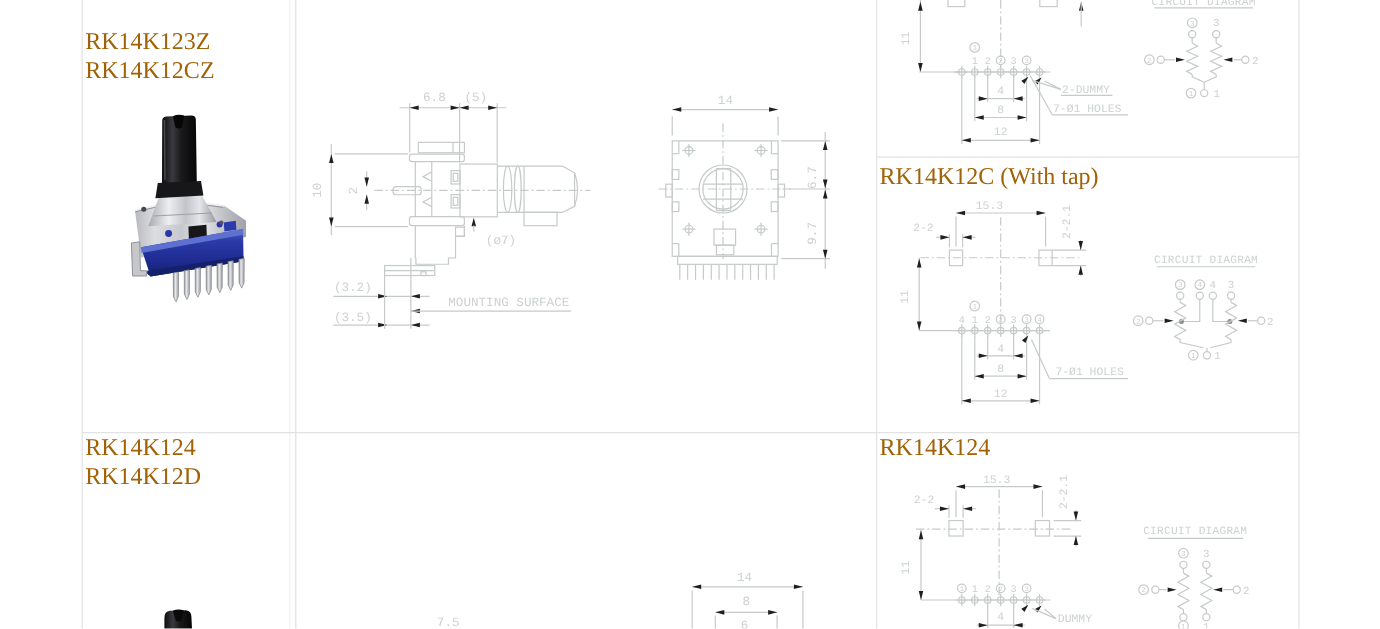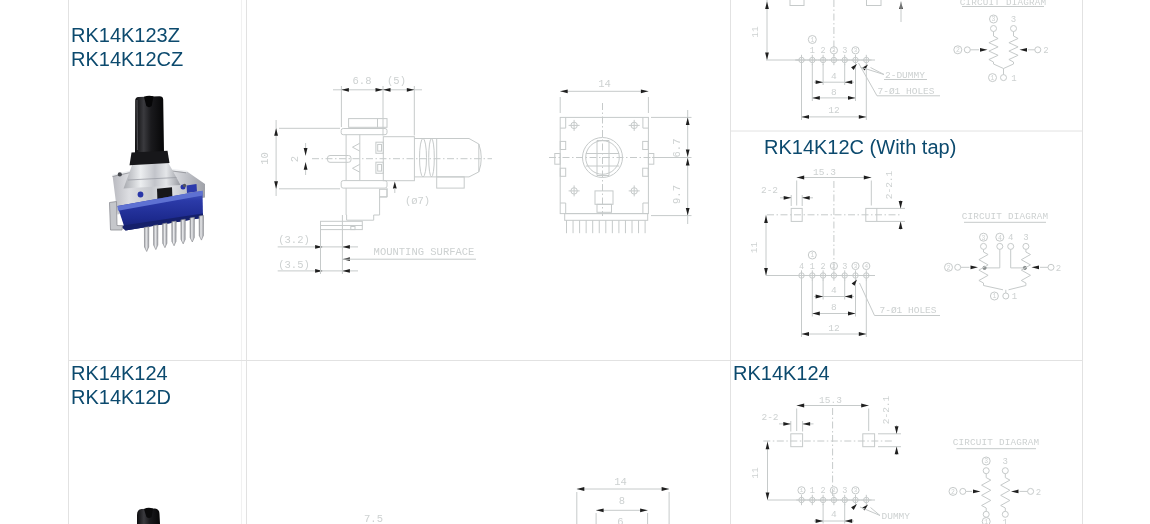--- a/index.html
+++ b/index.html
@@ -1,24 +1,24 @@
 <!DOCTYPE html>
 <html><head>
 <meta charset="utf-8">
 <style>
 html,body{margin:0;padding:0;background:#ffffff;}
 body{width:1150px;height:524px;overflow:hidden;position:relative;font-family:"Liberation Sans",sans-serif;}
-.lbl{position:absolute;color:#0c4a6e;font-size:20px;line-height:23.5px;letter-spacing:0;}
+.lbl{position:absolute;color:#a16207;font-size:20px;line-height:23.5px;letter-spacing:0;font-family:Liberation Serif, serif;}
 </style>
 </head>
 <body>
 
 <div class="lbl" style="left:71px;top:24px;">RK14K123Z<br>RK14K12CZ</div>
 
-<div class="lbl" style="left:764px;top:136px;">RK14K12C (With tap)</div>
+<div class="lbl" style="left:733px;top:136px;">RK14K12C (With tap)</div>
 
 <div class="lbl" style="left:71px;top:362px;">RK14K124<br>RK14K12D</div>
 
 <div class="lbl" style="left:733px;top:362px;">RK14K124</div>
 
 <svg width="1150" height="524" viewBox="0 0 1150 524" style="position:absolute;left:0;top:0;">
 
 <line x1="68.5" y1="0" x2="68.5" y2="524" stroke="#e2e2e2" stroke-width="1"></line>
 
 <line x1="241.5" y1="0" x2="241.5" y2="524" stroke="#f1f1f1" stroke-width="1"></line>

